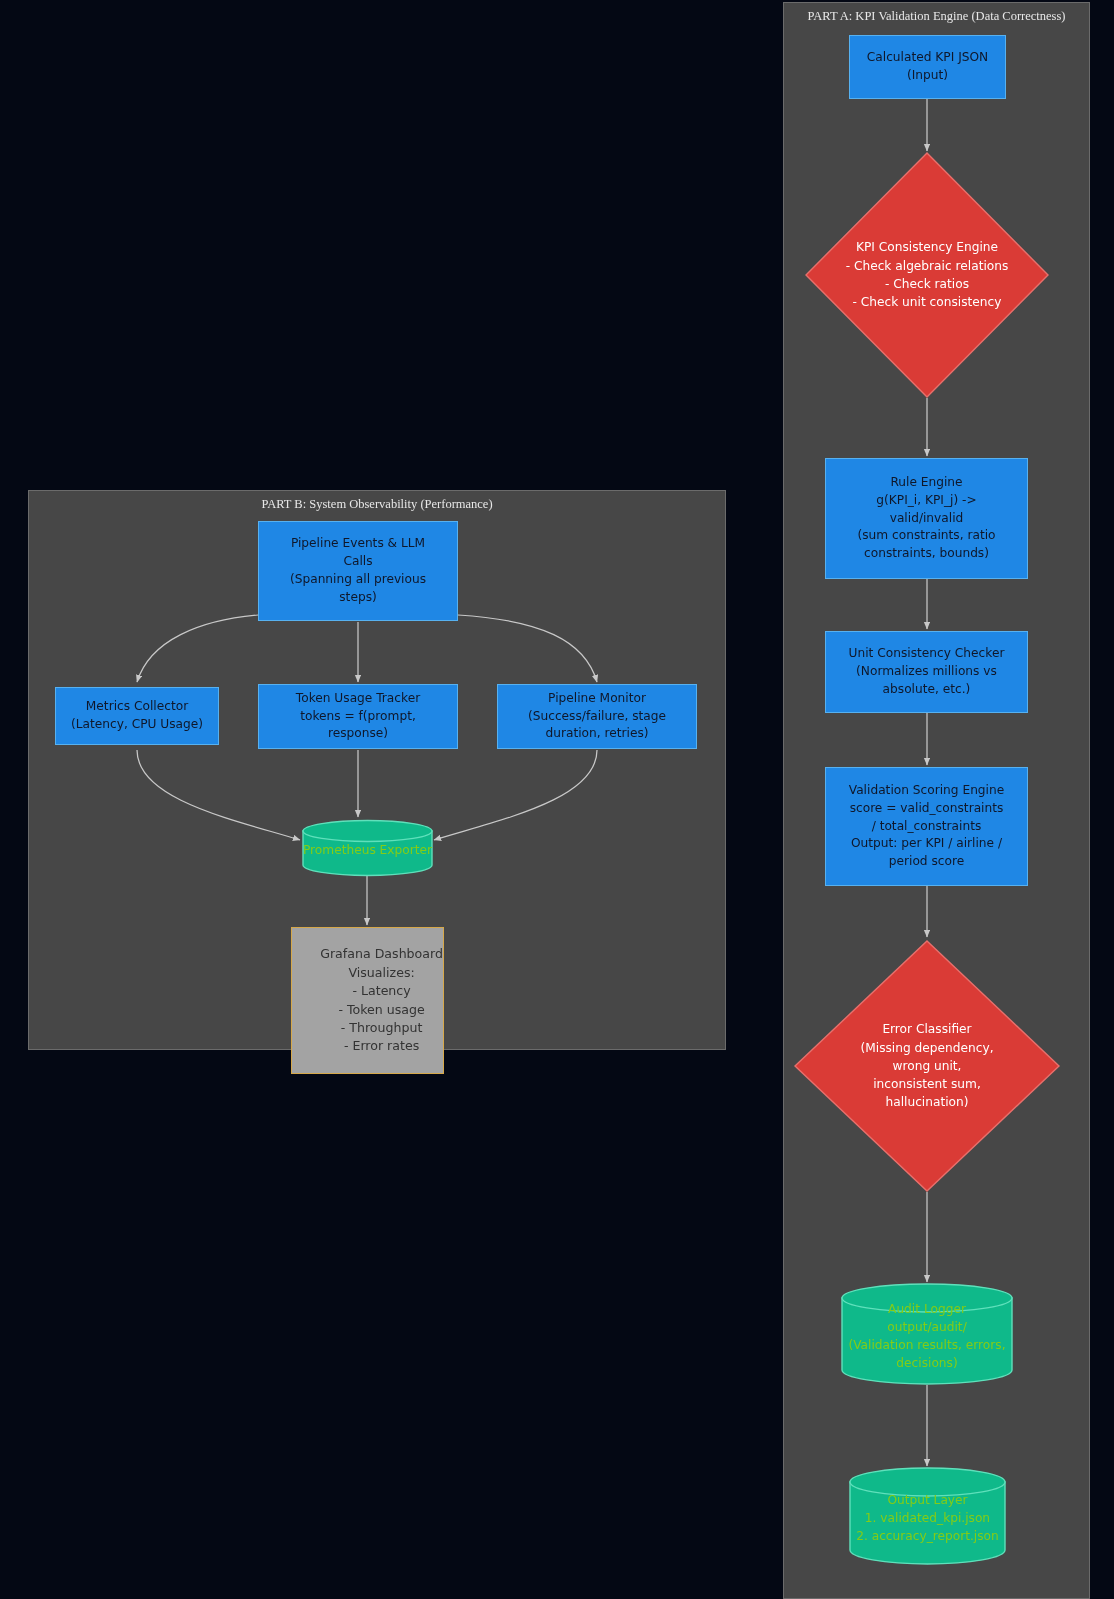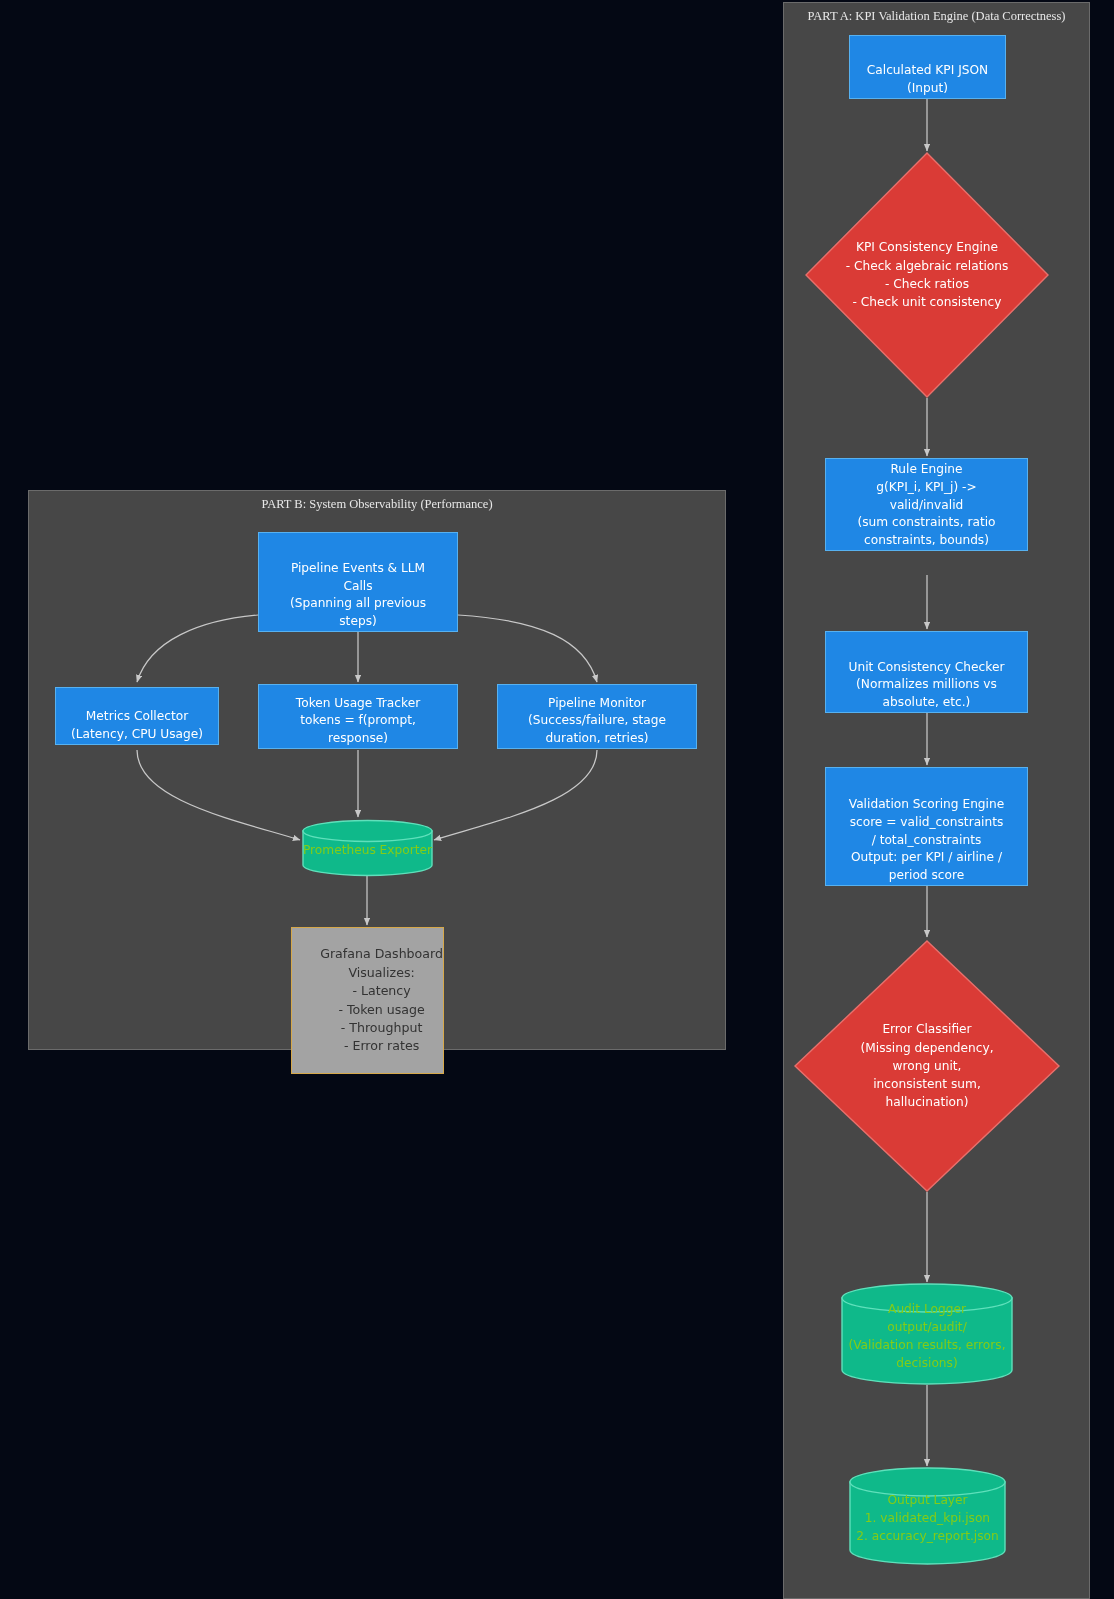--- a/index.html
+++ b/index.html
@@ -46,23 +46,22 @@
     text-align: center;
     z-index: 5;
   }
   .node .label {
     white-space: pre-line;
     line-height: 1.46;
   }
   .rect {
     background: #1f87e5;
     border: 1.4px solid #57b1f0;
-    color: #ffffff;
+    color: #0f172a;
     font-size: 12.2px;
-    align-items: flex-end;
   }
   .rect-amber {
     background: #a3a3a3;
     border: 1.4px solid #d6a84a;
     color: #333333;
     font-size: 12.6px;
     justify-content: flex-end;
   }
   .diamond-wrap {
     position: absolute;
@@ -164,21 +163,21 @@
   <div class="diamond-wrap" style="left:805px; top:152px; width:244px; height:246px;">
     <svg width="244" height="246" viewBox="0 0 244 246">
       <polygon points="122,1 243,123 122,245 1,123" fill="#da3b36" stroke="#e8706c" stroke-width="1.4"></polygon>
     </svg>
     <div class="diamond-label">KPI Consistency Engine
 - Check algebraic relations
 - Check ratios
 - Check unit consistency</div>
   </div>
 
-  <div class="node rect" style="left:825px; top:458px; width:203px; height:93px;">
+  <div class="node rect" style="left:825px; top:458px; width:203px; height:121px;">
     <span class="label">Rule Engine
 g(KPI_i, KPI_j) -&gt;
 valid/invalid
 (sum constraints, ratio
 constraints, bounds)</span>
   </div>
 
   <div class="node rect" style="left:825px; top:631px; width:203px; height:82px;">
     <span class="label">Unit Consistency Checker
 (Normalizes millions vs
@@ -222,21 +221,21 @@
     </svg>
     <div class="cyl-label">Output Layer
 1. validated_kpi.json
 2. accuracy_report.json</div>
   </div>
 
   <div class="subgraph" style="left:28px; top:490px; width:698px; height:560px;">
     <div class="subgraph-title">PART B: System Observability (Performance)</div>
   </div>
 
-  <div class="node rect" style="left:258px; top:521px; width:200px; height:100px;margin-top:11px;">
+  <div class="node rect" style="left:258px; top:521px; width:200px; height:100px;">
     <span class="label">Pipeline Events &amp; LLM
 Calls
 (Spanning all previous
 steps)</span>
   </div>
 
   <div class="node rect" style="left:258px; top:684px; width:200px; height:65px;">
     <span class="label">Token Usage Tracker
 tokens = f(prompt,
 response)</span>

